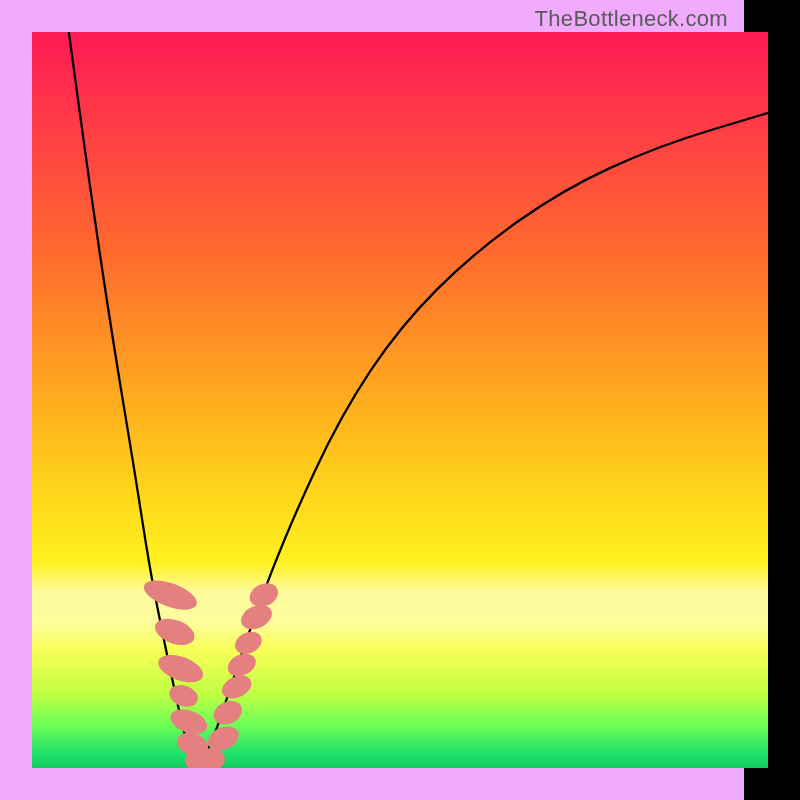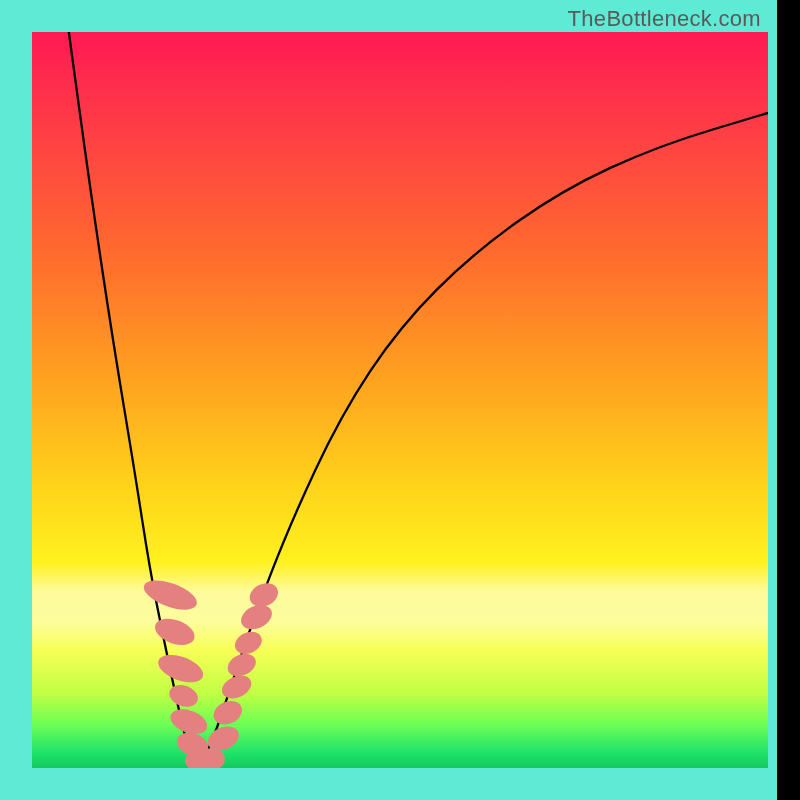--- a/index.html
+++ b/index.html
@@ -10,22 +10,21 @@
     overflow: hidden;
     background: #000;
     font-family: Arial, Helvetica, sans-serif;
   }
   .frame {
     position: absolute;
     top: 0;
     left: 0;
     width: 744px;
     height: 800px;
-    background: #5eead4;
-    padding-left: 33px;
+    background: #f0abfc;
   }
   .plot-area {
     position: absolute;
     top: 32px;
     left: 32px;
     width: 736px;
     height: 736px;
     
     background: linear-gradient(
       to bottom,

